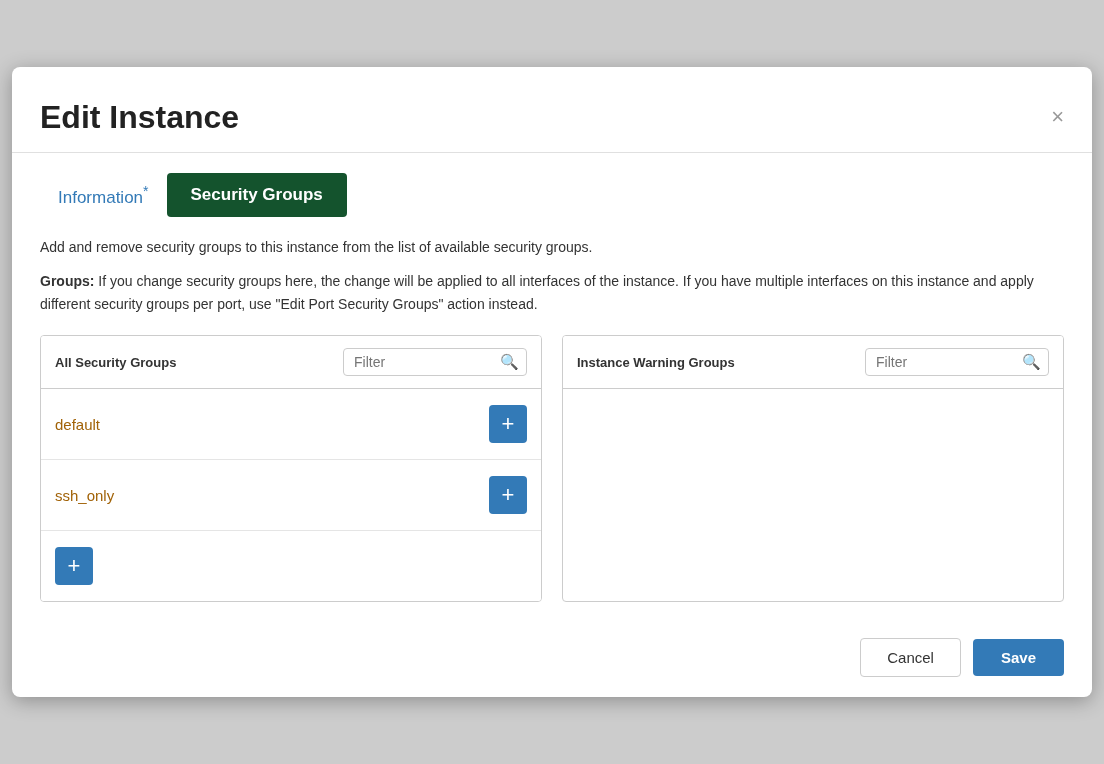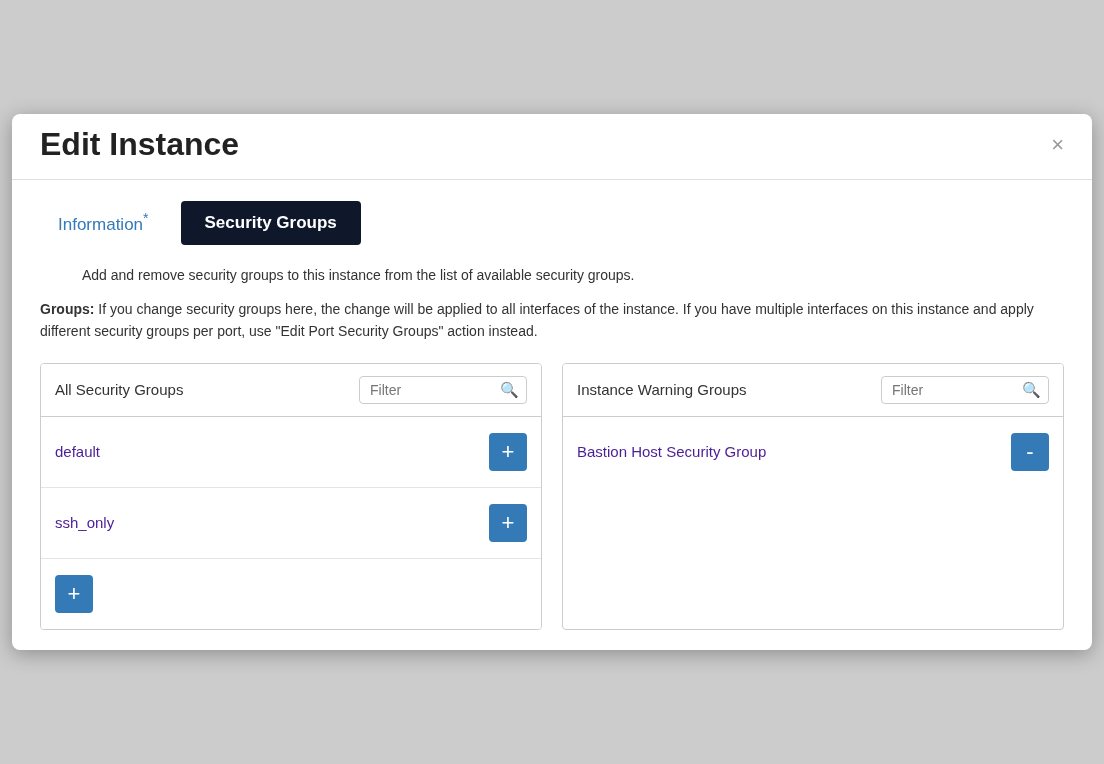--- a/index.html
+++ b/index.html
@@ -14,21 +14,21 @@
     .modal {
       background: #fff;
       border-radius: 8px;
       width: 1080px;
       max-width: 1080px;
       padding: 0;
       box-shadow: 0 4px 20px rgba(0,0,0,0.3);
       position: relative;
     }
     .modal-header {
-      padding: 12px 28px 16px 28px;
+      padding: 32px 28px 16px 28px;
       border-bottom: 1px solid #e0e0e0;
       display: flex;
       align-items: center;
       justify-content: space-between;
     }
     .modal-title {
       font-size: 32px;
       font-weight: 600;
       color: #222;
     }
@@ -39,54 +39,53 @@
       color: #999;
       cursor: pointer;
       line-height: 1;
     }
     .modal-body {
       padding: 20px 28px;
     }
     .tabs {
       display: flex;
       align-items: center;
-      gap: 14px;
+      gap: 0;
       margin-bottom: 20px;
     }
     .tab-info {
       background: none;
       border: none;
       color: #337ab7;
       font-size: 17px;
       cursor: pointer;
       padding: 10px 18px;
       font-weight: normal;
     }
     .tab-info .asterisk {
       color: #337ab7;
       font-size: 14px;
       vertical-align: super;
     }
     .tab-security {
-      background: #0f172a;
+      background: #14532d;
       color: #fff;
       border: none;
       border-radius: 4px;
       font-size: 17px;
       font-weight: 600;
       cursor: pointer;
       padding: 12px 24px;
       text-align: right;
     }
     .description {
       font-size: 14px;
       color: #333;
       margin-bottom: 12px;
       line-height: 1.5;
-      margin-left: 42px;
     }
     .warning {
       font-size: 14px;
       color: #333;
       margin-bottom: 20px;
       line-height: 1.6;
     }
     .warning strong {
       font-weight: bold;
     }
@@ -102,37 +101,37 @@
     }
     .panel-header {
       display: flex;
       align-items: center;
       justify-content: space-between;
       padding: 12px 14px;
       background: #fff;
       border-bottom: 1px solid #ccc;
     }
     .panel-title {
-      font-size: 15px;
-      font-weight: 400;
+      font-size: 13px;
+      font-weight: 700;
       color: #333;
       text-align: right;
     }
     .filter-input-wrap {
       position: relative;
       display: flex;
       align-items: center;
     }
     .filter-input {
       border: 1px solid #ccc;
       border-radius: 4px;
       padding: 5px 30px 5px 10px;
       font-size: 14px;
       color: #555;
-      width: 168px;
+      width: 184px;
       outline: none;
     }
     .filter-icon {
       position: absolute;
       right: 8px;
       color: #777;
       font-size: 15px;
       pointer-events: none;
     }
     .panel-row {
@@ -141,21 +140,21 @@
       justify-content: space-between;
       padding: 16px 14px;
       border-bottom: 1px solid #e5e5e5;
       background: #fff;
     }
     .panel-row:last-child {
       border-bottom: none;
     }
     .row-label {
       font-size: 15px;
-      color: #4c1d95;
+      color: #a16207;
     }
     .add-btn {
       background: #337ab7;
       color: #fff;
       border: none;
       border-radius: 4px;
       width: 38px;
       height: 38px;
       font-size: 22px;
       cursor: pointer;
@@ -254,23 +253,23 @@
       </div>
 
       <div class="panel">
         <div class="panel-header">
           <span class="panel-title">Instance Warning Groups</span>
           <div class="filter-input-wrap">
             <input class="filter-input" type="text" placeholder="Filter" style="">
             <span class="filter-icon">🔍</span>
           </div>
         </div>
-        <div class="panel-row">
-          <span class="row-label">Bastion Host Security Group</span>
-          <button class="remove-btn">-</button>
-        </div>
       </div>
 
     </div>
   </div>
 
+  <div class="modal-footer">
+    <button class="cancel-btn">Cancel</button>
+    <button class="save-btn">Save</button>
+  </div>
 
 </div>
 
 </body></html>

